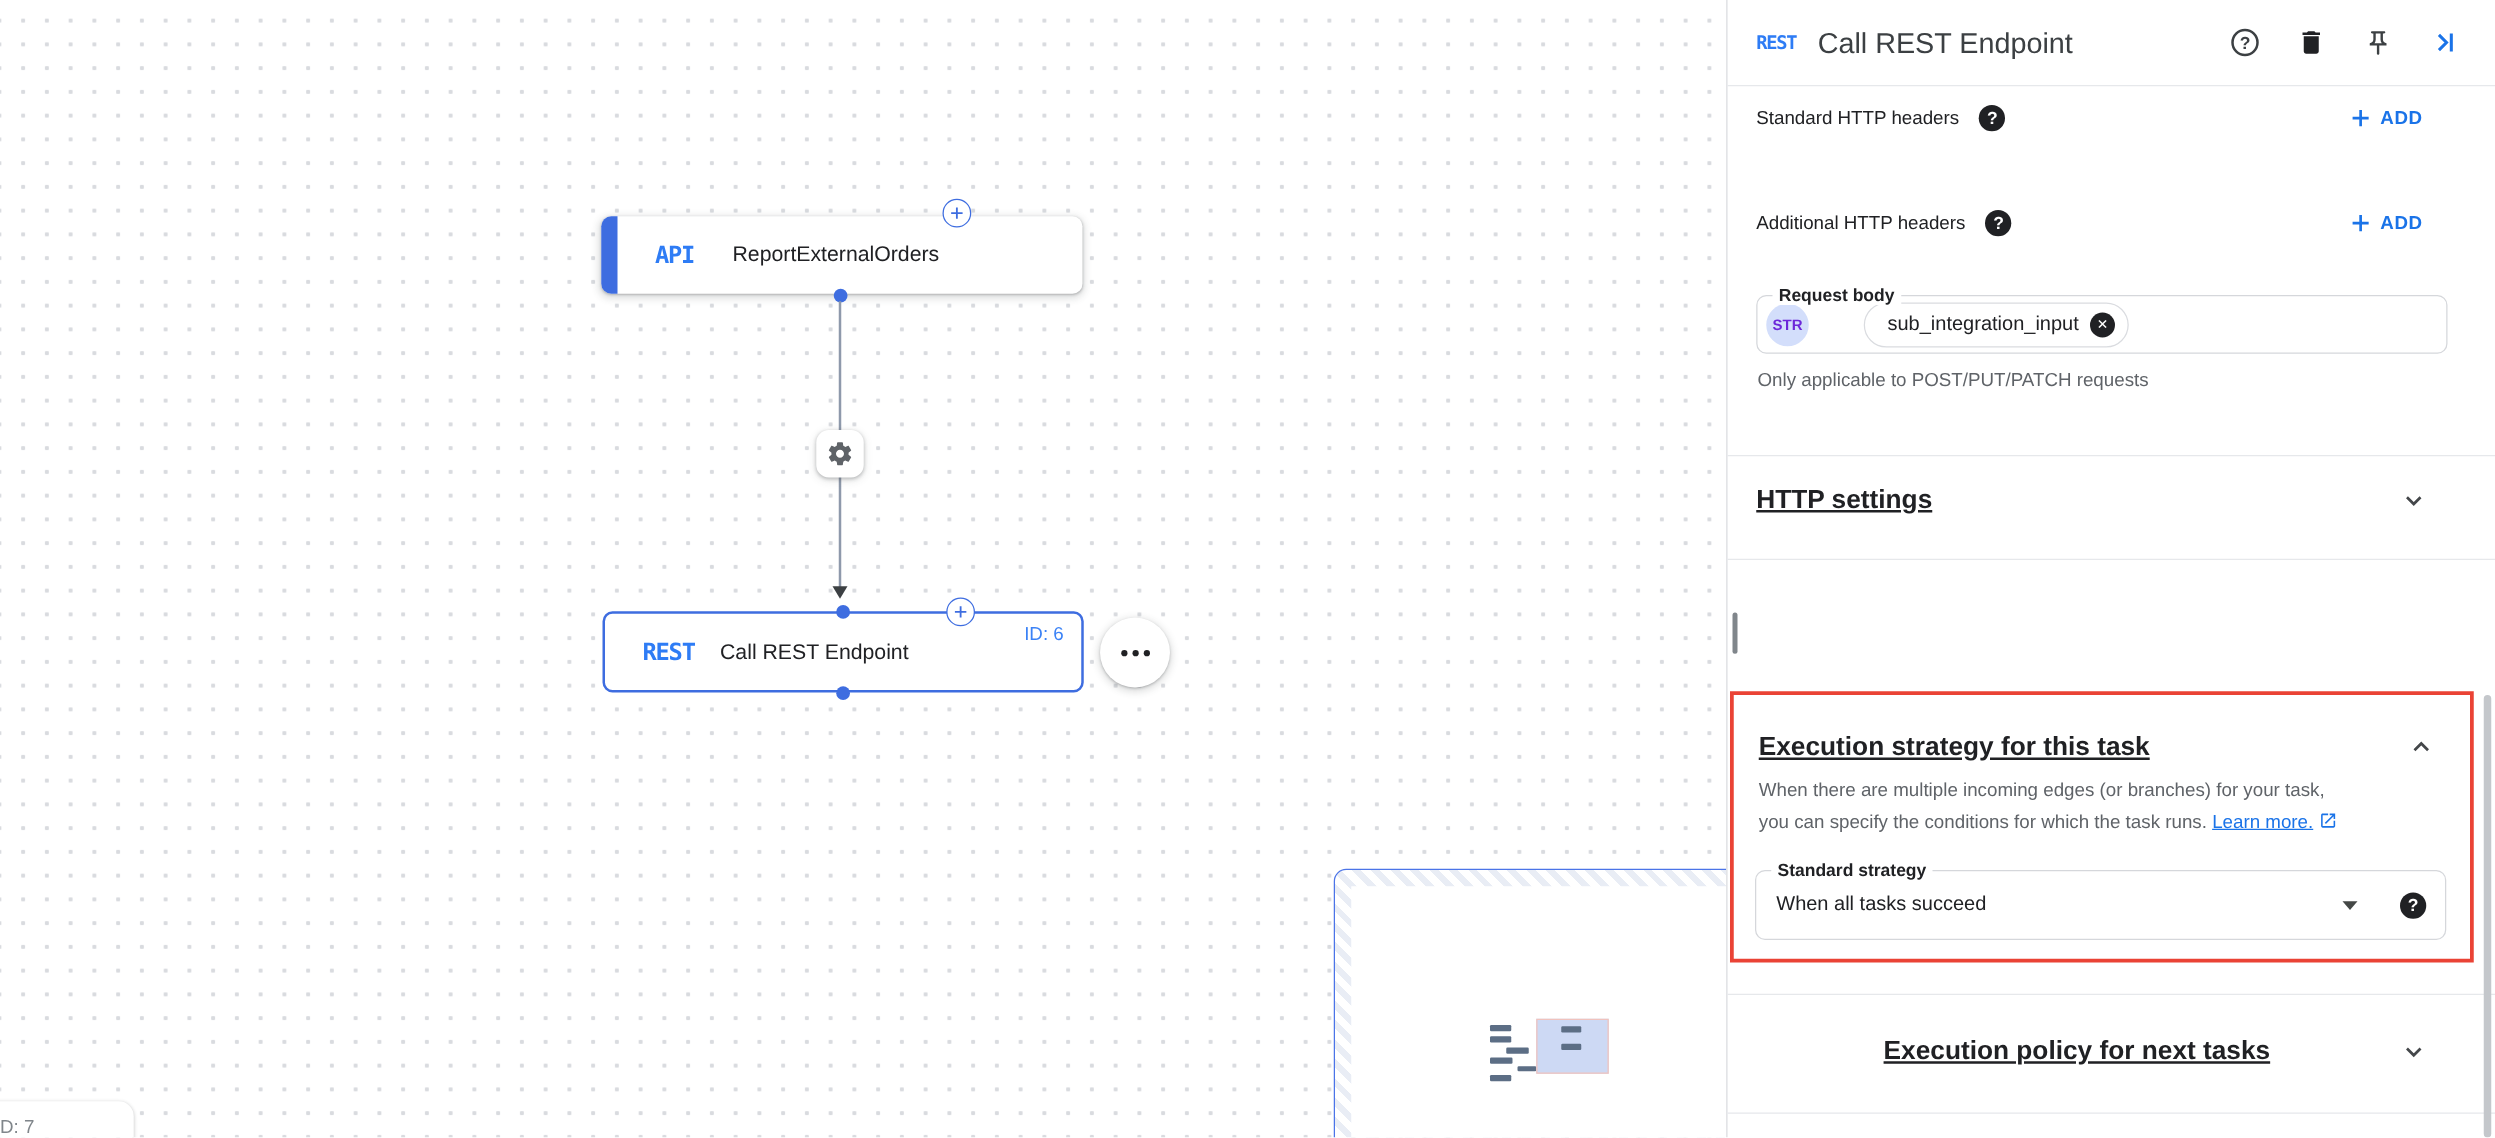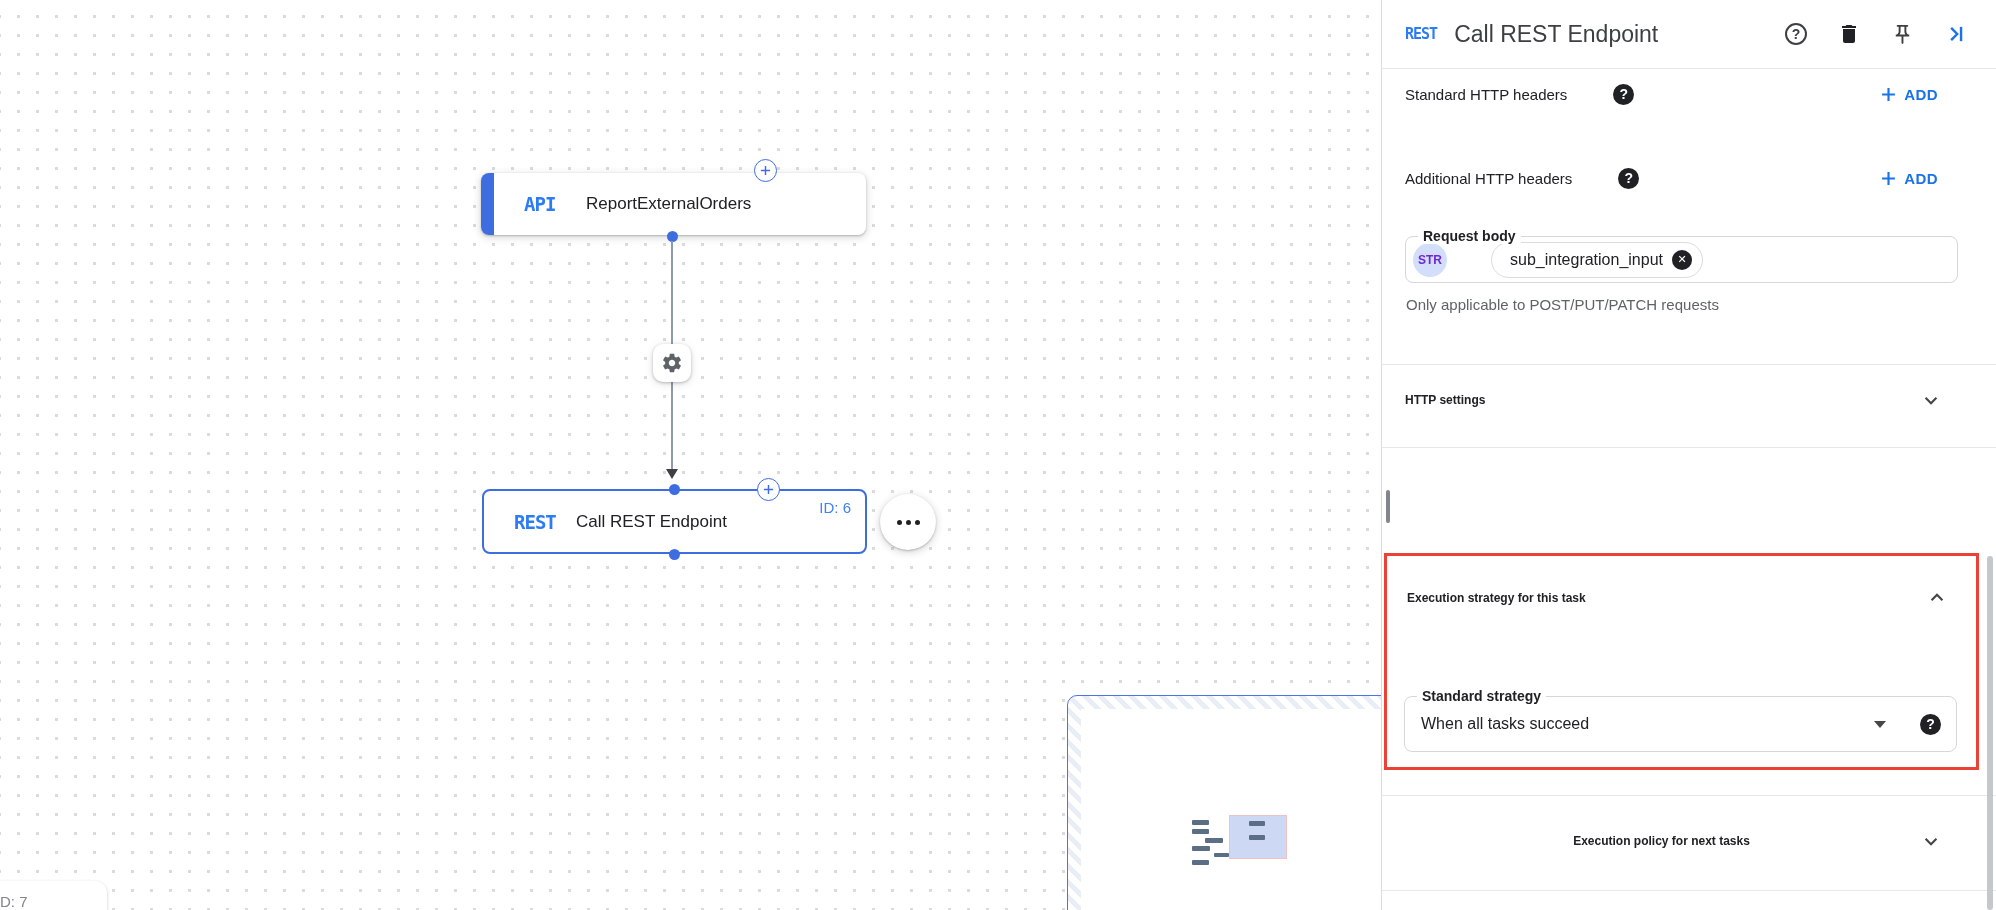--- a/index.html
+++ b/index.html
@@ -58,40 +58,40 @@
   .p-logo{font-family:"DejaVu Sans Mono",monospace;font-weight:700;color:var(--logo-blue);font-size:15px;letter-spacing:-1px;}
   .p-title{font-size:23px;color:#3c4043;margin-left:17px;flex:1;font-weight:400;}
   .hdr-icons{display:flex;align-items:center;gap:27px;}
   .icon-btn{width:26px;height:26px;display:flex;align-items:center;justify-content:center;cursor:pointer;}
 
   .help-outline{width:22px;height:22px;border-radius:50%;border:2px solid #3c4043;color:#3c4043;
     font-size:14px;font-weight:700;display:flex;align-items:center;justify-content:center;}
   .help-filled{width:21px;height:21px;border-radius:50%;background:#202124;color:#fff;
     font-size:14px;font-weight:700;display:flex;align-items:center;justify-content:center;flex:0 0 auto;}
 
-  .hdr-row{position:absolute;left:0;width:100%;height:40px;display:flex;align-items:center;padding:0 58px 0 23px;gap:30px;}
+  .hdr-row{position:absolute;left:0;width:100%;height:40px;display:flex;align-items:center;padding:0 58px 0 23px;}
   .hdr-row .lbl{font-size:15px;color:var(--text1);margin-right:16px;}
   .add-btn{margin-left:auto;display:flex;align-items:center;gap:8px;color:var(--accent-blue);
     font-size:15px;font-weight:700;letter-spacing:.4px;cursor:pointer;}
 
   .outlined-field{position:absolute;border:1px solid #d5d7db;border-radius:8px;background:#fff;}
   .float-label{position:absolute;top:-9px;left:12px;background:#fff;padding:0 5px;font-size:14px;font-weight:700;color:var(--text1);white-space:nowrap;}
   .req-field{left:23px;top:236px;width:553px;height:47px;display:flex;align-items:center;gap:35px;}
   .type-chip{width:34px;height:34px;border-radius:50%;background:#d3defb;color:#6d28d9;
     font-size:12px;font-weight:700;display:flex;align-items:center;justify-content:center;margin-left:7px;}
   .value-chip{margin-left:9px;height:36px;border:1px solid #dadce0;border-radius:18px;display:flex;align-items:center;
     padding:0 10px 0 18px;gap:9px;background:#fff;text-align:center;}
   .value-chip .txt{font-size:16px;color:var(--text1);}
   .chip-x{width:20px;height:20px;border-radius:50%;background:#202124;color:#fff;font-size:11px;font-weight:700;
     display:flex;align-items:center;justify-content:center;cursor:pointer;}
   .helper{position:absolute;left:24px;top:296px;font-size:15px;color:var(--text2);}
 
   .section-row{position:absolute;left:0;width:100%;height:50px;display:flex;align-items:center;
     padding:0 52px 0 23px;cursor:pointer;}
-  .section-row .ttl{font-size:12px;font-weight:700;color:var(--text1);flex:1;}
+  .section-row .ttl{font-size:21px;font-weight:700;color:var(--text1);flex:1;text-decoration:underline;}
 
   .left-thumb{position:absolute;left:4px;top:490px;width:4px;height:33px;background:#80868b;border-radius:2px;}
   .right-thumb{position:absolute;right:3px;top:556px;width:6px;height:354px;background:#c4c7cb;border-radius:3px;}
 
   .red-box{position:absolute;left:2px;top:553px;width:595px;height:217px;border:3px solid var(--red);}
   .red-box .section-row{position:absolute;top:17px;padding:0 26px 0 20px;}
   .desc{position:absolute;left:20px;top:64px;font-size:15px;line-height:25px;color:var(--text2);}
   .learn-link{color:var(--accent-blue);text-decoration:underline;cursor:pointer;}
   .ext-icon{display:inline-block;vertical-align:-2px;margin-left:4px;}
 
@@ -238,20 +238,27 @@
 
   <div class="left-thumb"></div>
 
   <div class="red-box">
     <div class="section-row" style="left:0;width:100%;">
       <span class="ttl">Execution strategy for this task</span>
       <svg width="26" height="26" viewBox="0 0 24 24" fill="none" stroke="#44474a" stroke-width="2">
           <path d="M7 14l5-5 5 5"></path>
         </svg>
     </div>
+    <div class="desc">
+      <span>When there are multiple incoming edges (or branches) for your task,</span><br>
+      <span>you can specify the conditions for which the task runs.</span>
+      <span class="learn-link">Learn more.</span><span class="ext-icon"><svg width="15" height="15" viewBox="0 0 24 24" fill="#1a73e8">
+            <path d="M19 19H5V5h7V3H5c-1.11 0-2 .9-2 2v14c0 1.1.89 2 2 2h14c1.1 0 2-.9 2-2v-7h-2v7zM14 3v2h3.59l-9.83 9.83 1.41 1.41L19 6.41V10h2V3h-7z"></path>
+          </svg></span>
+    </div>
     <div class="outlined-field strategy-field">
       <span class="float-label">Standard strategy</span>
       <span class="val">When all tasks succeed</span>
       <span class="caret"></span>
       <span class="help-filled">?</span>
     </div>
   </div>
 
   <div class="divider" style="top:795px;"></div>
 

